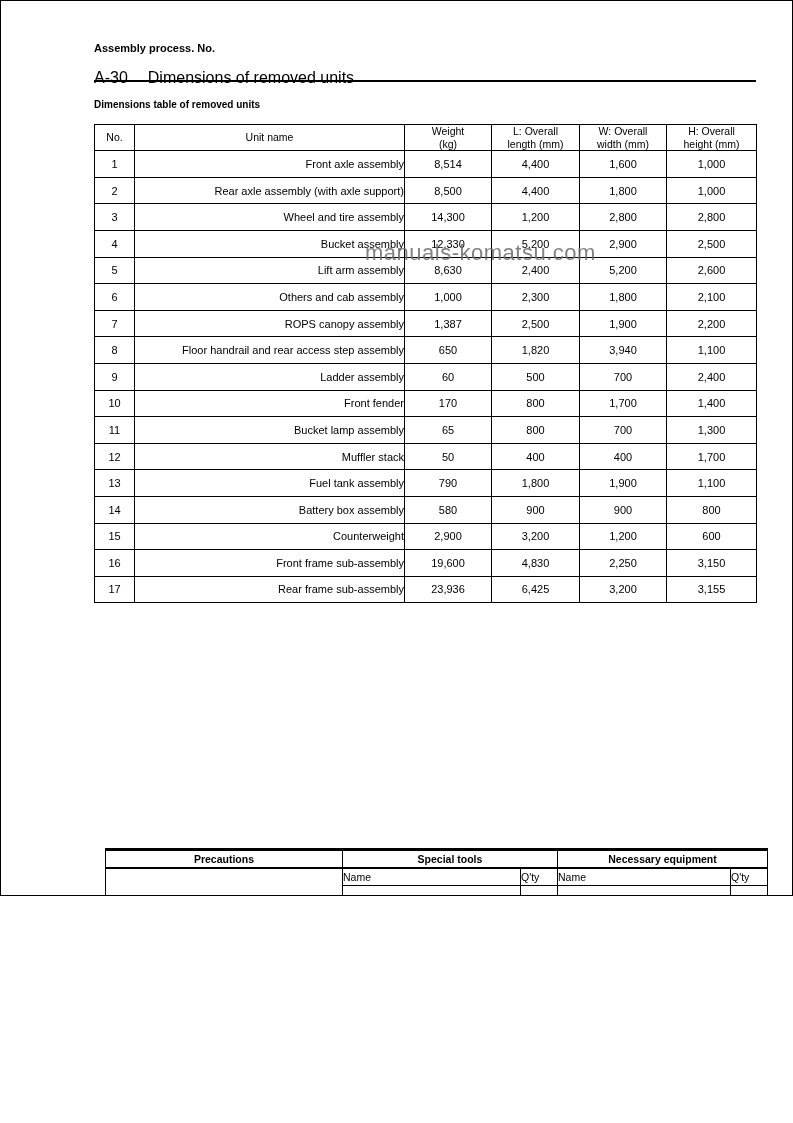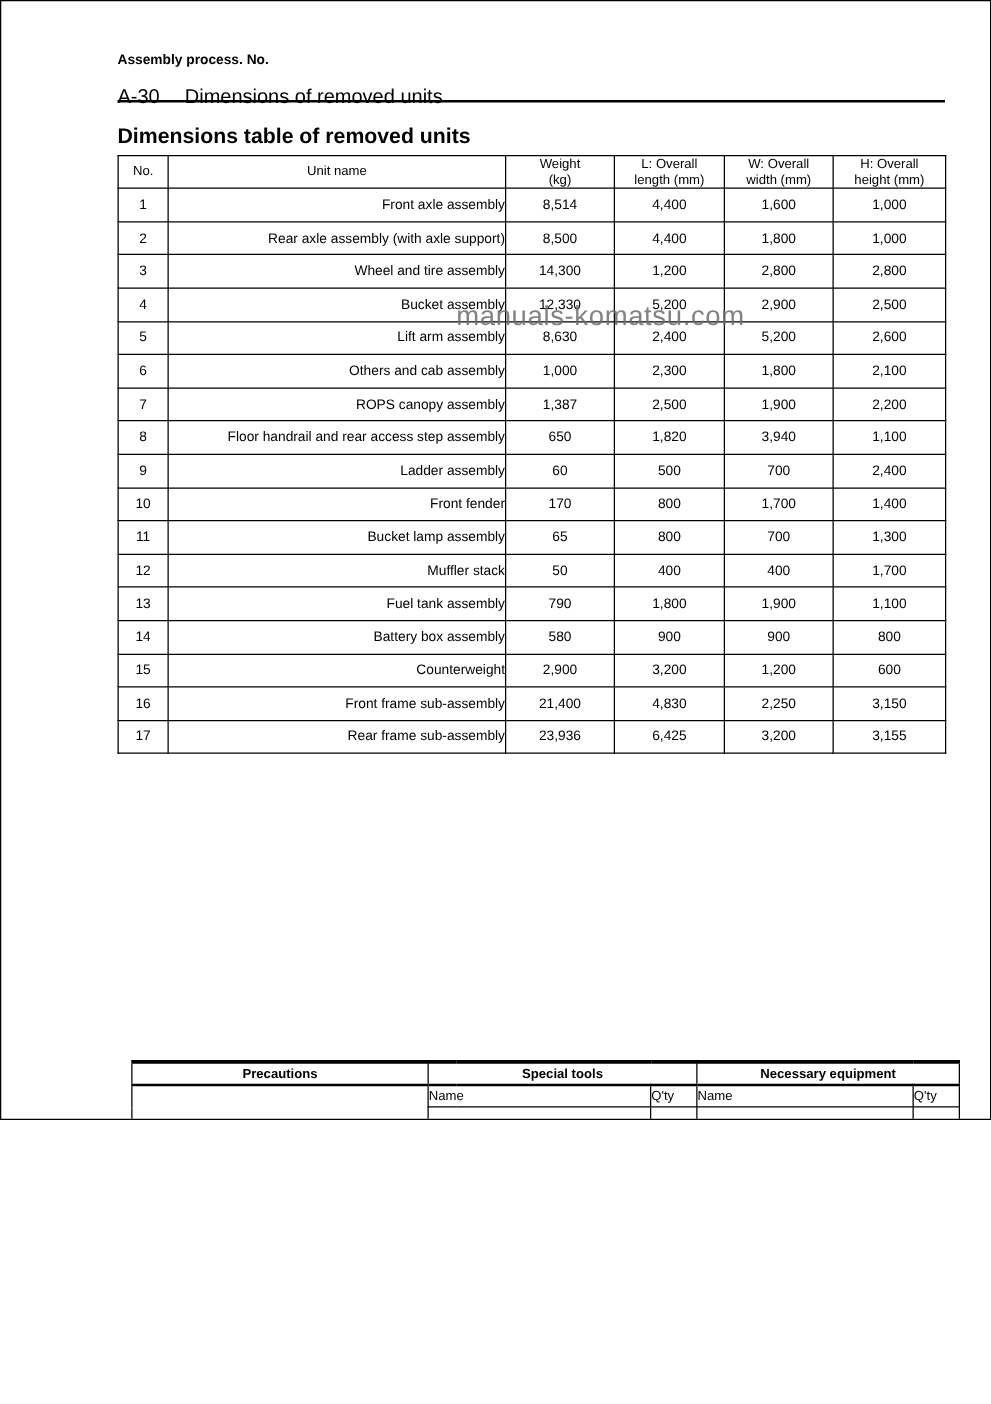--- a/index.html
+++ b/index.html
@@ -30,21 +30,21 @@
   .title .code { margin-right: 20px; }
   .title-rule {
     position: absolute;
     left: 93px; top: 79px;
     width: 662px; height: 2px;
     background: #000;
   }
   .section-title {
     position: absolute;
     left: 93px; top: 98px;
-    font-size: 17px;
+    font-size: 10px;
     font-weight: bold;
   }
 
   
   .dim-table {
     position: absolute;
     left: 93px; top: 123px;
     width: 662px;
     border-collapse: collapse;
     table-layout: fixed;
@@ -282,21 +282,21 @@
       <td class="c-name">Counterweight</td>
       <td class="c-num">2,900</td>
       <td class="c-num">3,200</td>
       <td class="c-num">1,200</td>
       <td class="c-num">600</td>
     </tr>
 
     <tr>
       <td class="c-no">16</td>
       <td class="c-name">Front frame sub-assembly</td>
-      <td class="c-num">21,400</td>
+      <td class="c-num">19,600</td>
       <td class="c-num">4,830</td>
       <td class="c-num">2,250</td>
       <td class="c-num">3,150</td>
     </tr>
 
     <tr>
       <td class="c-no">17</td>
       <td class="c-name">Rear frame sub-assembly</td>
       <td class="c-num">23,936</td>
       <td class="c-num">6,425</td>

